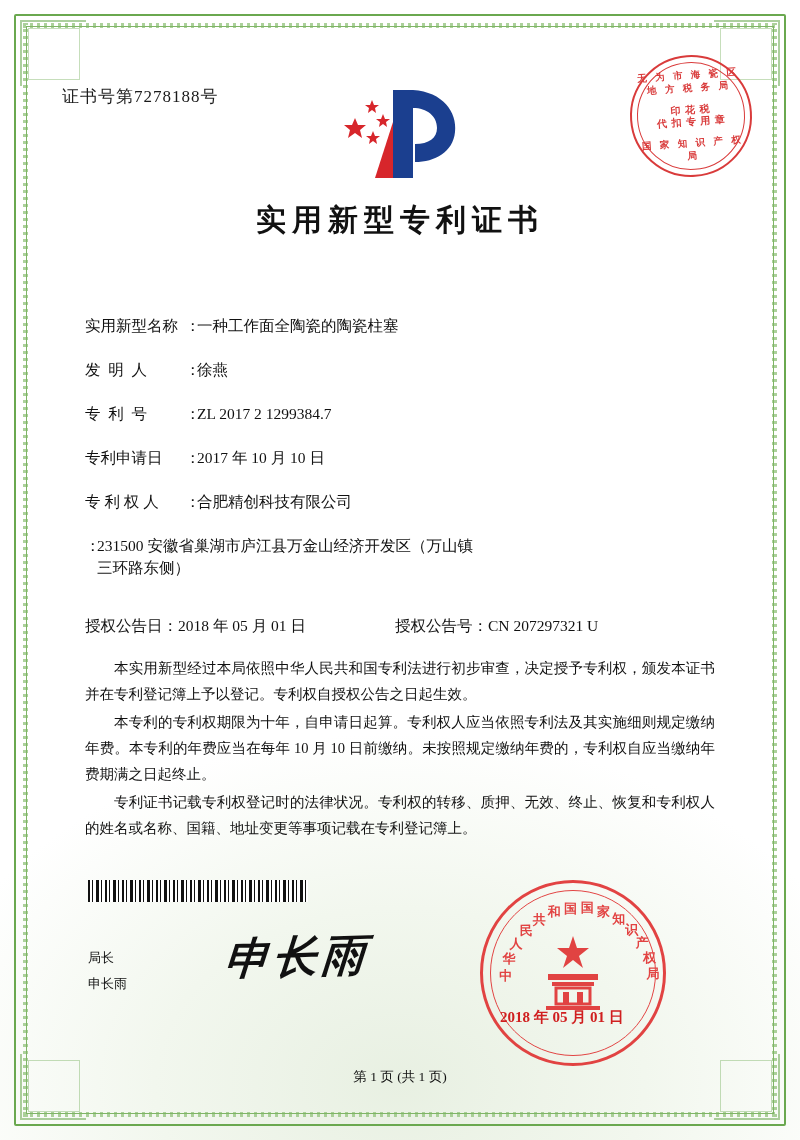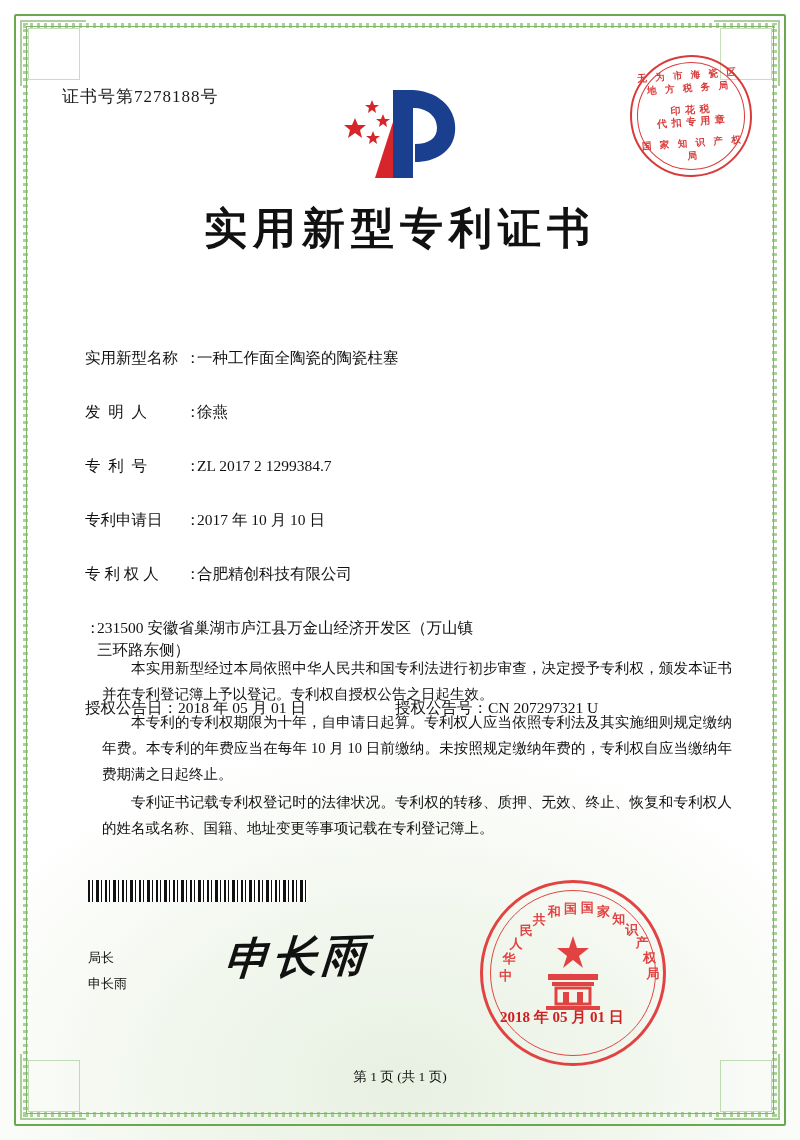--- a/index.html
+++ b/index.html
@@ -81,39 +81,39 @@
   }
   .seal-top .arc{
     position:absolute;left:0;right:0;text-align:center;font-size:9.5px;
     font-weight:bold;letter-spacing:3px;
   }
   .seal-top .arc.top{top:12px;}
   .seal-top .arc.bottom{bottom:12px;}
 
   .title{
     position:absolute;left:0;right:0;top:200px;text-align:center;
-    font-size:43px;font-weight:bold;letter-spacing:6px;color:#111;
+    font-size:30px;font-weight:bold;letter-spacing:6px;color:#111;
     font-family:"Liberation Serif","DejaVu Serif",serif;
   }
 
   .fields{position:absolute;left:85px;top:315px;width:640px;font-size:15.5px;color:#111;}
-  .field{display:flex;margin-bottom:22px;line-height:22px;margin-top:32px;}
+  .field{display:flex;margin-bottom:22px;line-height:22px;}
   .field .lbl{width:100px;flex:none;letter-spacing:0px;white-space:pre;}
   .field .colon{width:12px;flex:none;}
   .field .val{flex:1;}
   .field .val .cont{display:block;}
 
   .row-pub{display:flex;margin-bottom:14px;line-height:22px;margin-top:36px;}
   .row-pub .left{width:310px;display:flex;}
   .row-pub .right{display:flex;text-align:right;}
   .row-pub .lbl2{white-space:pre;}
 
   .paras{
     position:absolute;left:85px;top:655px;width:630px;
-    font-size:14.5px;line-height:26px;color:#111;text-align:justify;margin-left:17px;
+    font-size:14.5px;line-height:26px;color:#111;text-align:justify;
   }
   .paras p{margin:0 0 2px 0;text-indent:2em;}
 
   
   .barcode{
     position:absolute;left:88px;top:880px;width:220px;height:22px;
     background:repeating-linear-gradient(90deg,
       #111 0 2px,#fff 2px 4px,#111 4px 5px,#fff 5px 8px,#111 8px 11px,#fff 11px 13px,
       #111 13px 14px,#fff 14px 17px);
   }

